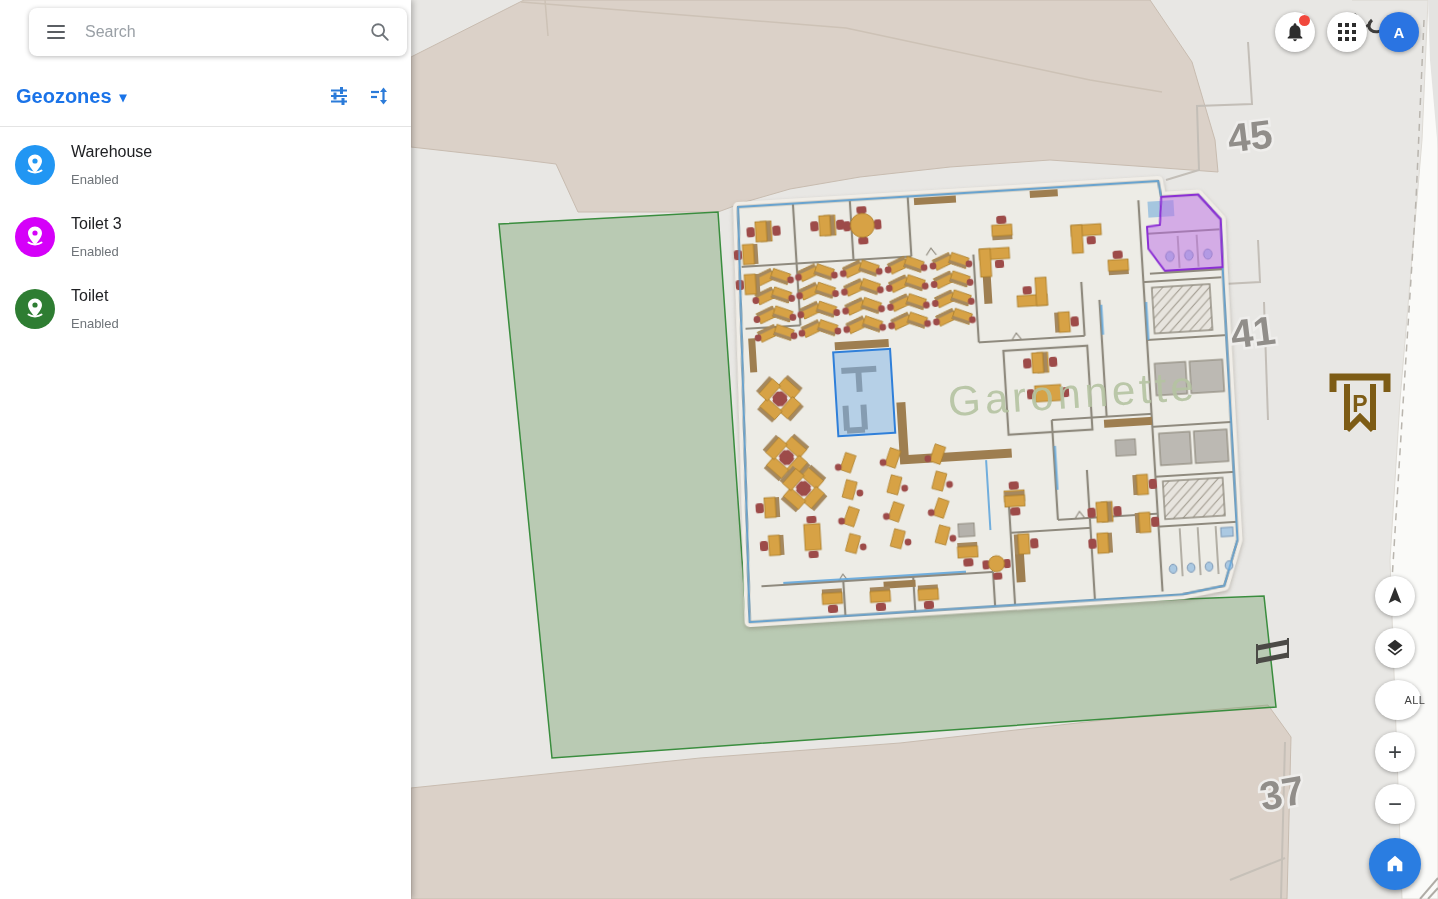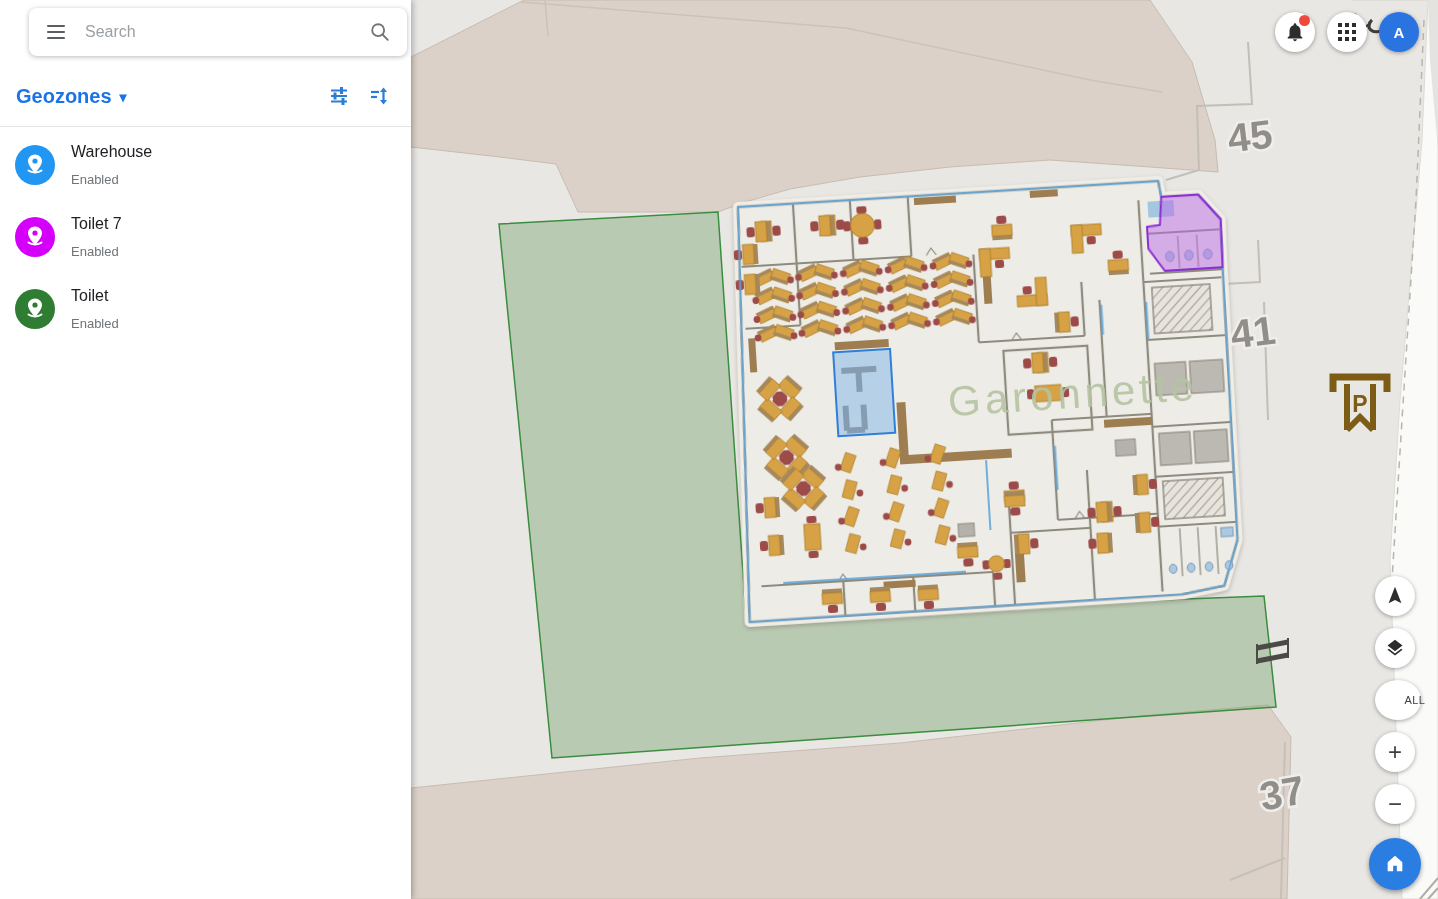--- a/index.html
+++ b/index.html
@@ -432,21 +432,21 @@
       </li>
       <li class="zone-item">
         <svg class="zone-avatar" width="40" height="40" viewBox="0 0 40 40">
           <circle cx="20" cy="20" r="20" fill="#d500f9"></circle>
           <g transform="translate(20,19)">
             <path d="M-6.5,6.5 A8,4.5 0 0 0 6.5,6.5" stroke="#fff" stroke-width="2" fill="none" stroke-linecap="round"></path>
             <path fill="#fff" fill-rule="evenodd" d="M0,-9.5 C-4,-9.5 -7,-6.5 -7,-2.8 C-7,1.8 0,9 0,9 C0,9 7,1.8 7,-2.8 C7,-6.5 4,-9.5 0,-9.5 Z M0,-0.4 A2.6,2.6 0 0 1 0,-5.6 A2.6,2.6 0 0 1 0,-0.4 Z"></path>
           </g>
         </svg>
         <span class="zone-text">
-          <span class="zone-name">Toilet 7</span>
+          <span class="zone-name">Toilet 3</span>
           <span class="zone-status">Enabled</span>
         </span>
       </li>
       <li class="zone-item">
         <svg class="zone-avatar" width="40" height="40" viewBox="0 0 40 40">
           <circle cx="20" cy="20" r="20" fill="#2e7d32"></circle>
           <g transform="translate(20,19)">
             <path d="M-6.5,6.5 A8,4.5 0 0 0 6.5,6.5" stroke="#fff" stroke-width="2" fill="none" stroke-linecap="round"></path>
             <path fill="#fff" fill-rule="evenodd" d="M0,-9.5 C-4,-9.5 -7,-6.5 -7,-2.8 C-7,1.8 0,9 0,9 C0,9 7,1.8 7,-2.8 C7,-6.5 4,-9.5 0,-9.5 Z M0,-0.4 A2.6,2.6 0 0 1 0,-5.6 A2.6,2.6 0 0 1 0,-0.4 Z"></path>
           </g>

